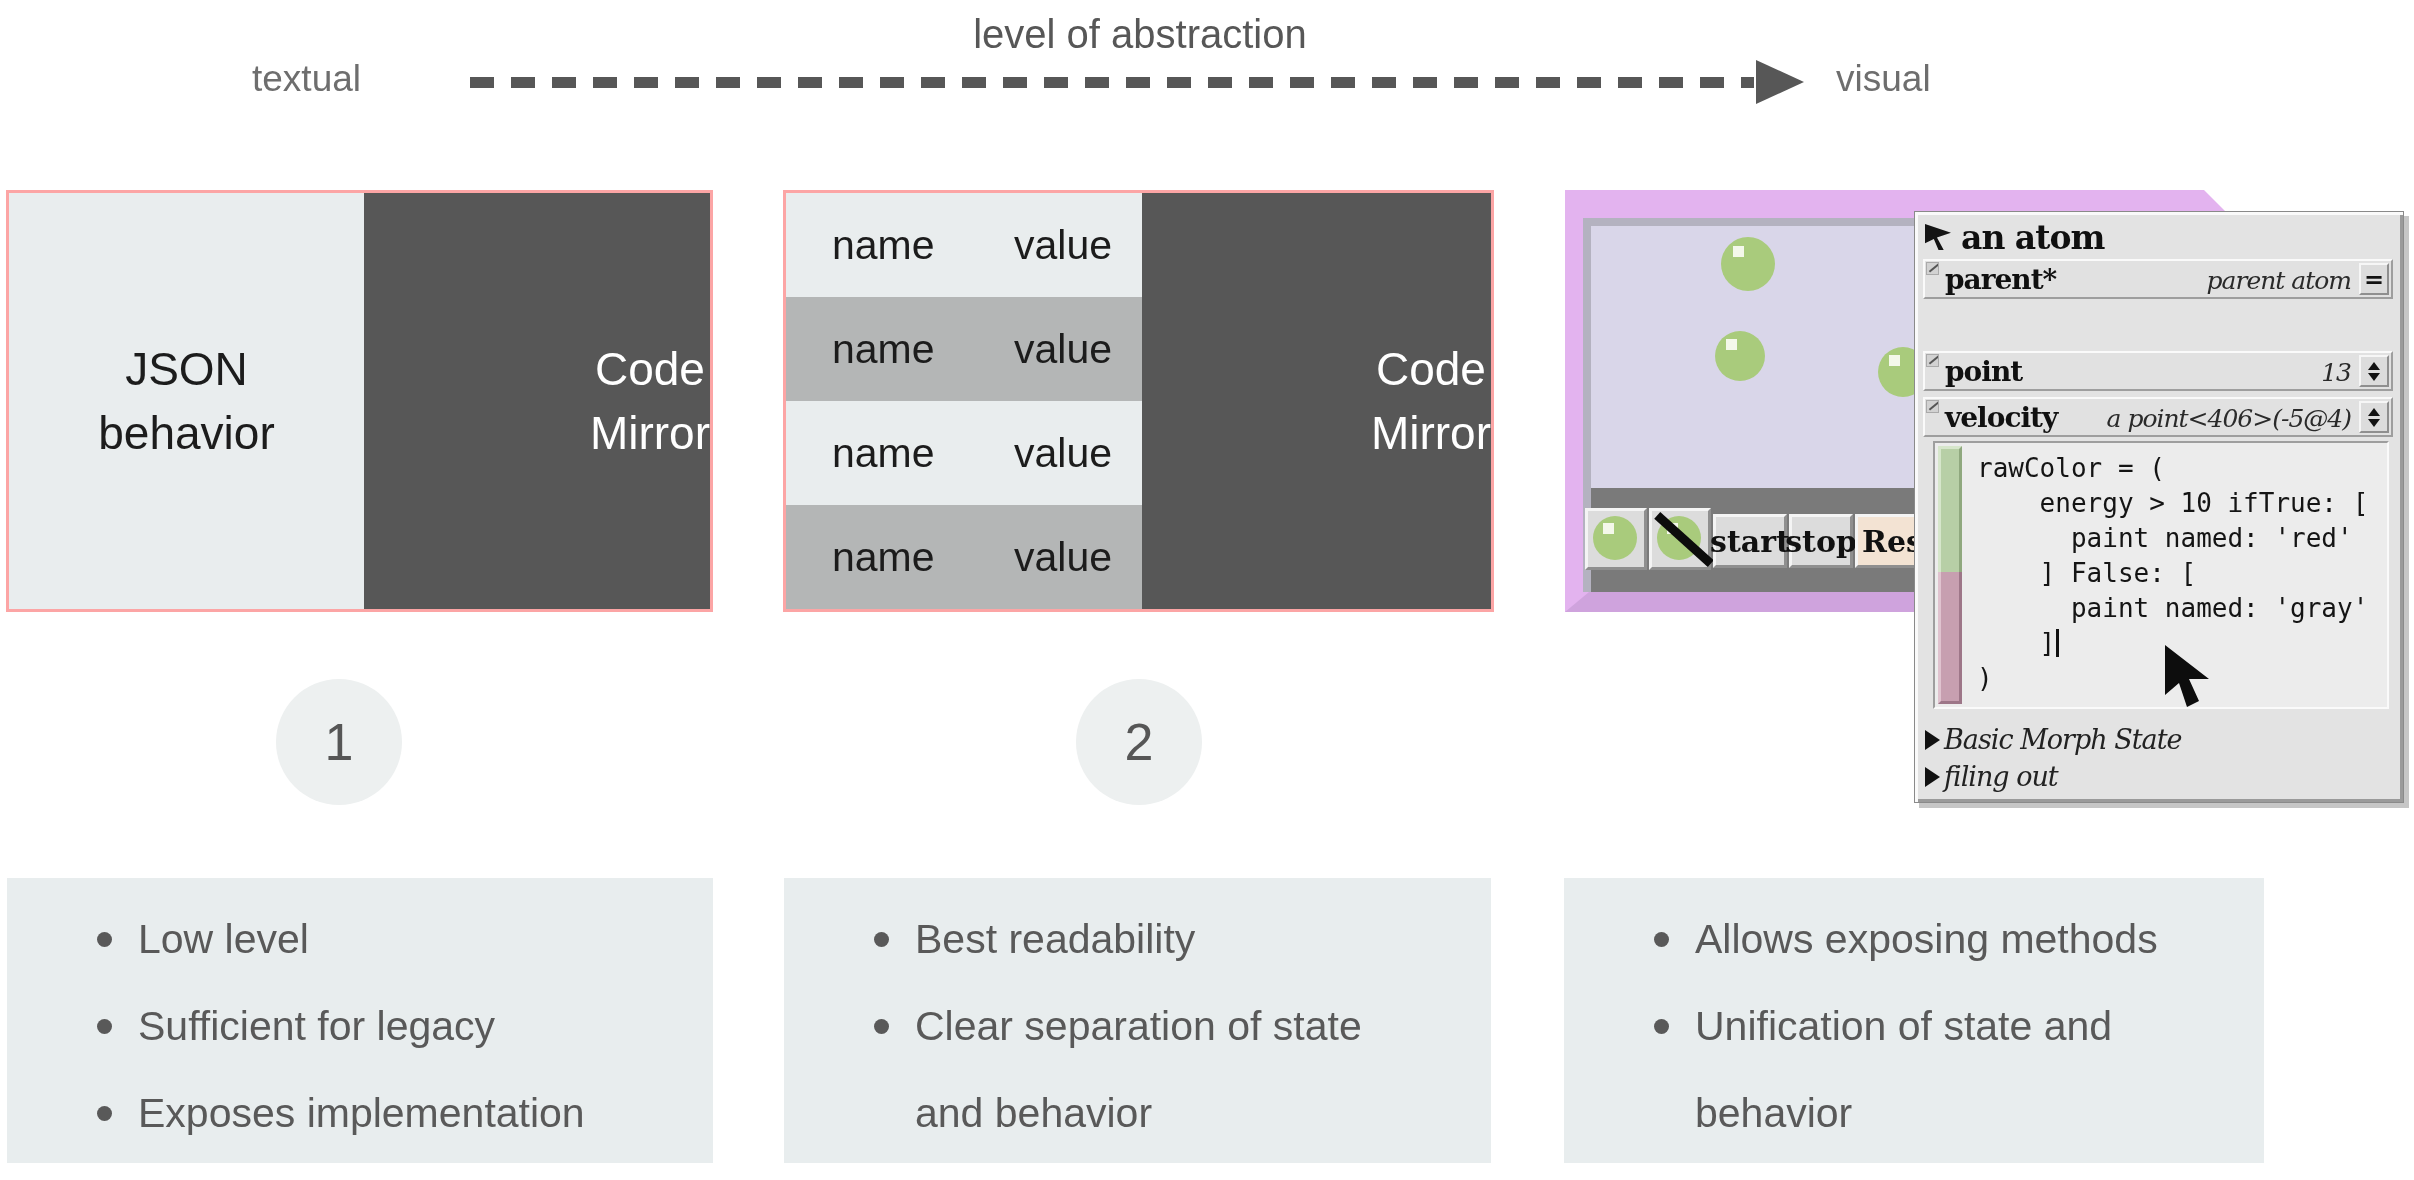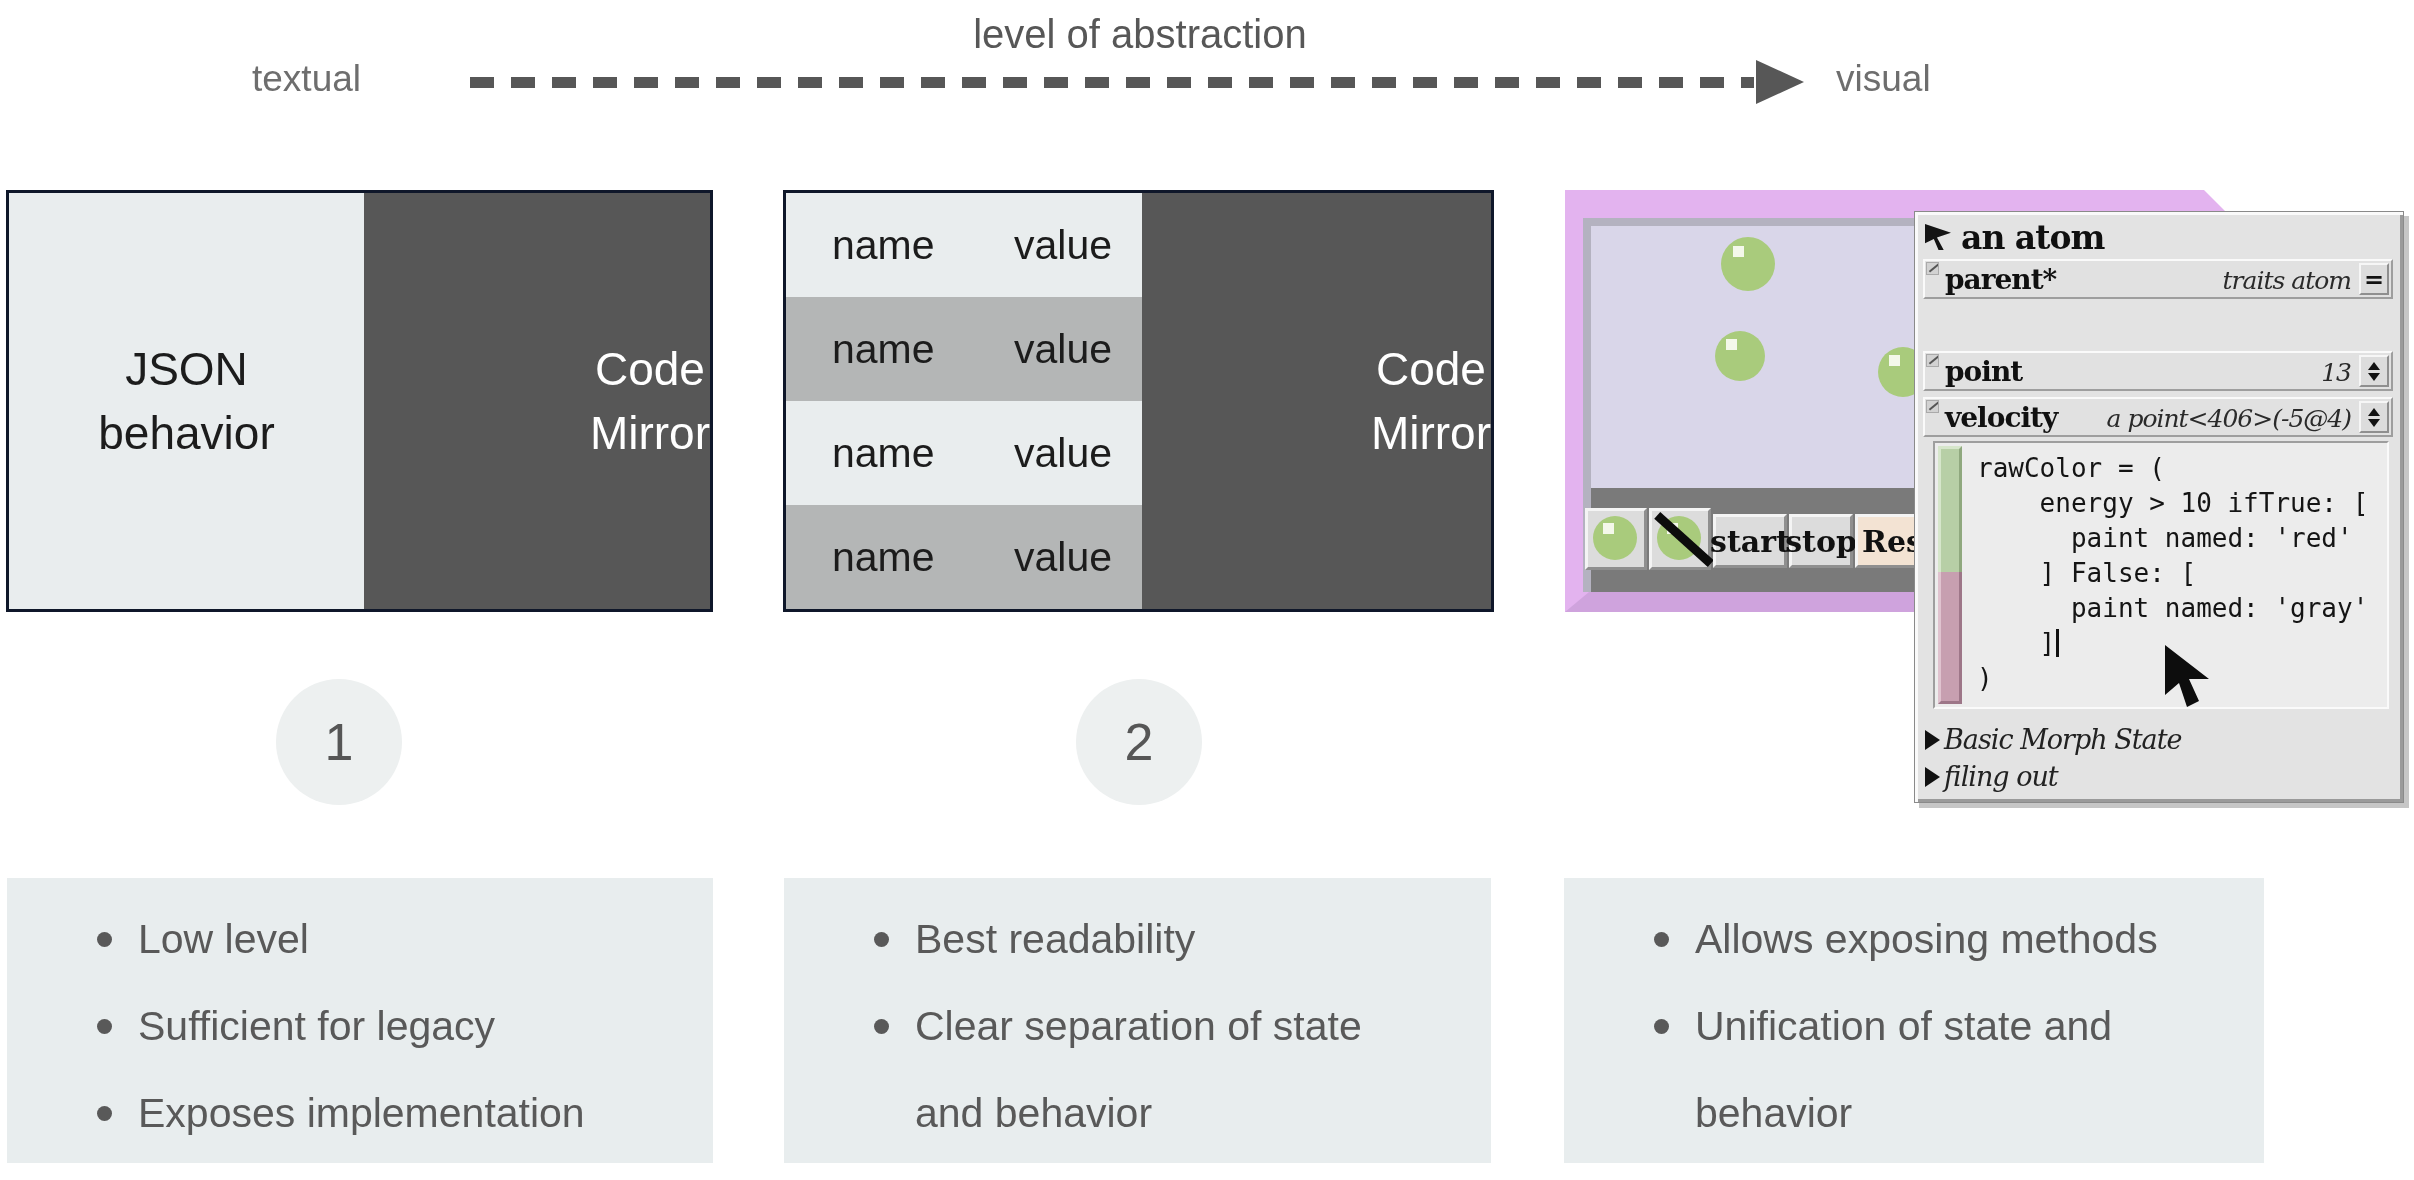--- a/index.html
+++ b/index.html
@@ -11,21 +11,21 @@
   .axis-word{font-size:37px;color:#6e6e6e;}
   #axis-left{left:252px;top:58px;}
   #axis-right{left:1836px;top:58px;}
   #axis-title{left:860px;top:12px;width:560px;text-align:center;font-size:40px;color:#575757;}
   #axis-dashes{left:470px;top:77px;width:1284px;height:11px;
     background:repeating-linear-gradient(90deg,#575757 0 24px,transparent 24px 41px);}
   #axis-head{left:1756px;top:60px;width:0;height:0;
     border-left:48px solid #575757;border-top:22px solid transparent;border-bottom:22px solid transparent;}
 
   
-  .opt-box{top:190px;height:422px;border:3px solid #0f172a;box-sizing:border-box;display:flex;background:#575757;}
+  .opt-box{top:190px;height:422px;border:3px solid #fca5a5;box-sizing:border-box;display:flex;background:#575757;}
   #box1{left:6px;width:707px;}
   #box2{left:783px;width:711px;}
   .opt-light{width:355px;background:#e9edee;display:flex;align-items:center;justify-content:center;}
   .opt-dark{flex:1;background:#575757;display:flex;align-items:center;justify-content:flex-end;}
   .opt-label{font-size:46px;line-height:64px;text-align:center;color:#1c1c1c;}
   .opt-dark .opt-label{color:#ffffff;}
   #box2 .opt-light{width:356px;flex-direction:column;padding:0;display:flex;}
   .nv-row{width:100%;height:104px;display:flex;align-items:center;justify-content:space-between;
           box-sizing:border-box;padding:0 30px 0 46px;font-size:41px;color:#1c1c1c;}
   .nv-row.alt{background:#b4b6b6;}
@@ -182,21 +182,21 @@
     <div class="abs" id="p3-shadow"></div>
   </div>
 
   <div class="abs" id="inspector">
     <div class="abs" id="insp-pointer"></div>
     <div class="abs" id="insp-title">an atom</div>
 
     <div class="abs insp-row" id="irow0">
       <div class="corner"></div>
       <div class="insp-label">parent*</div>
-      <div class="insp-value">traits atom</div>
+      <div class="insp-value">parent atom</div>
       <div class="insp-btn">=</div>
     </div>
     <div class="abs insp-row" id="irow2">
       <div class="corner"></div>
       <div class="insp-label">point</div>
       <div class="insp-value">13</div>
       <div class="insp-btn">
         <div class="tri-up"></div>
         <div class="tri-down"></div>
       </div>

